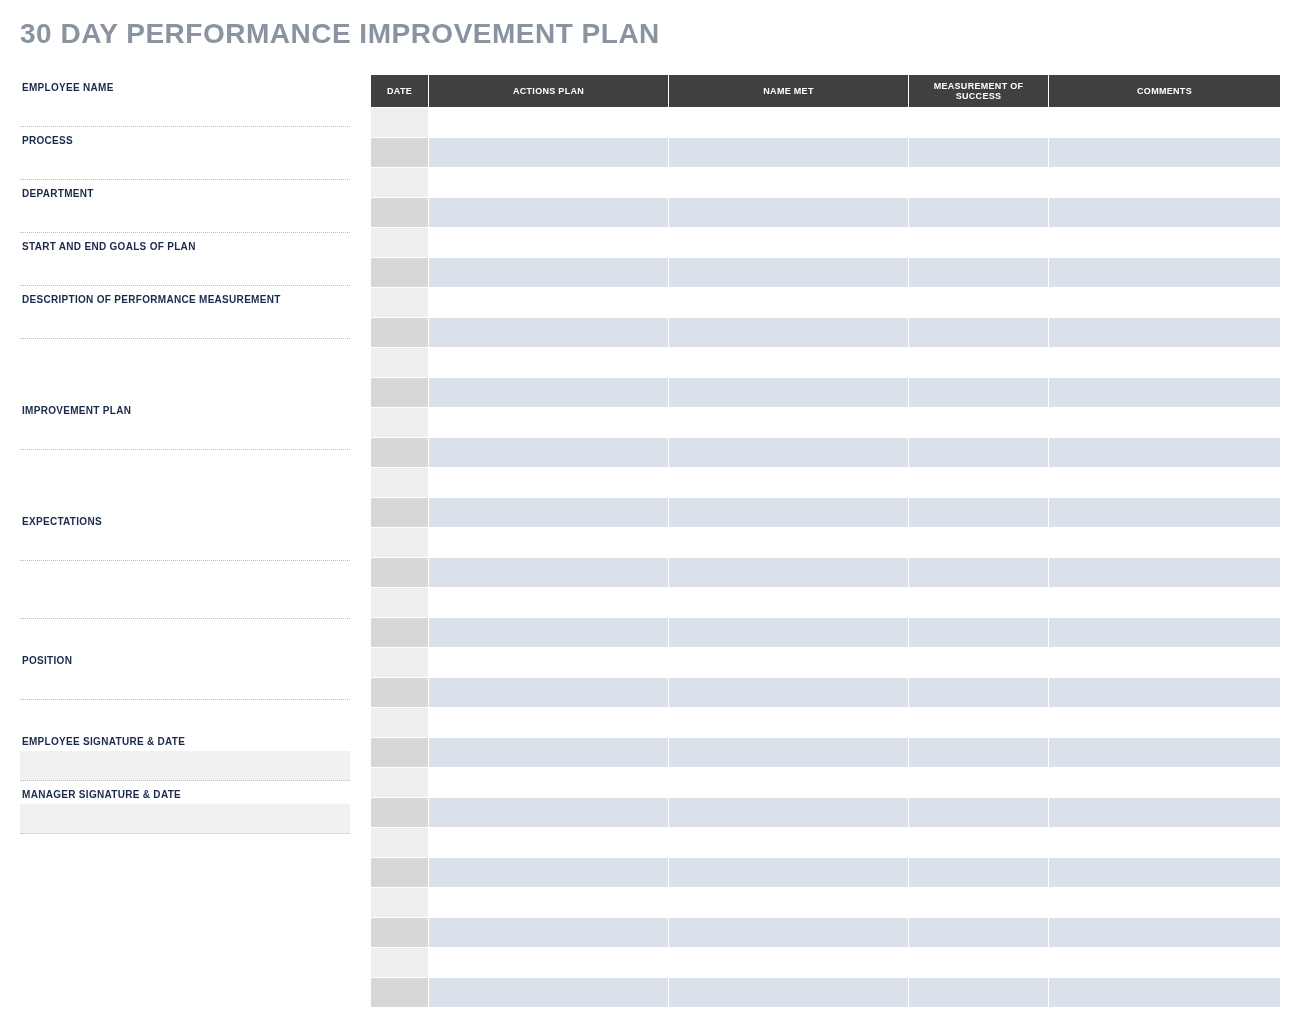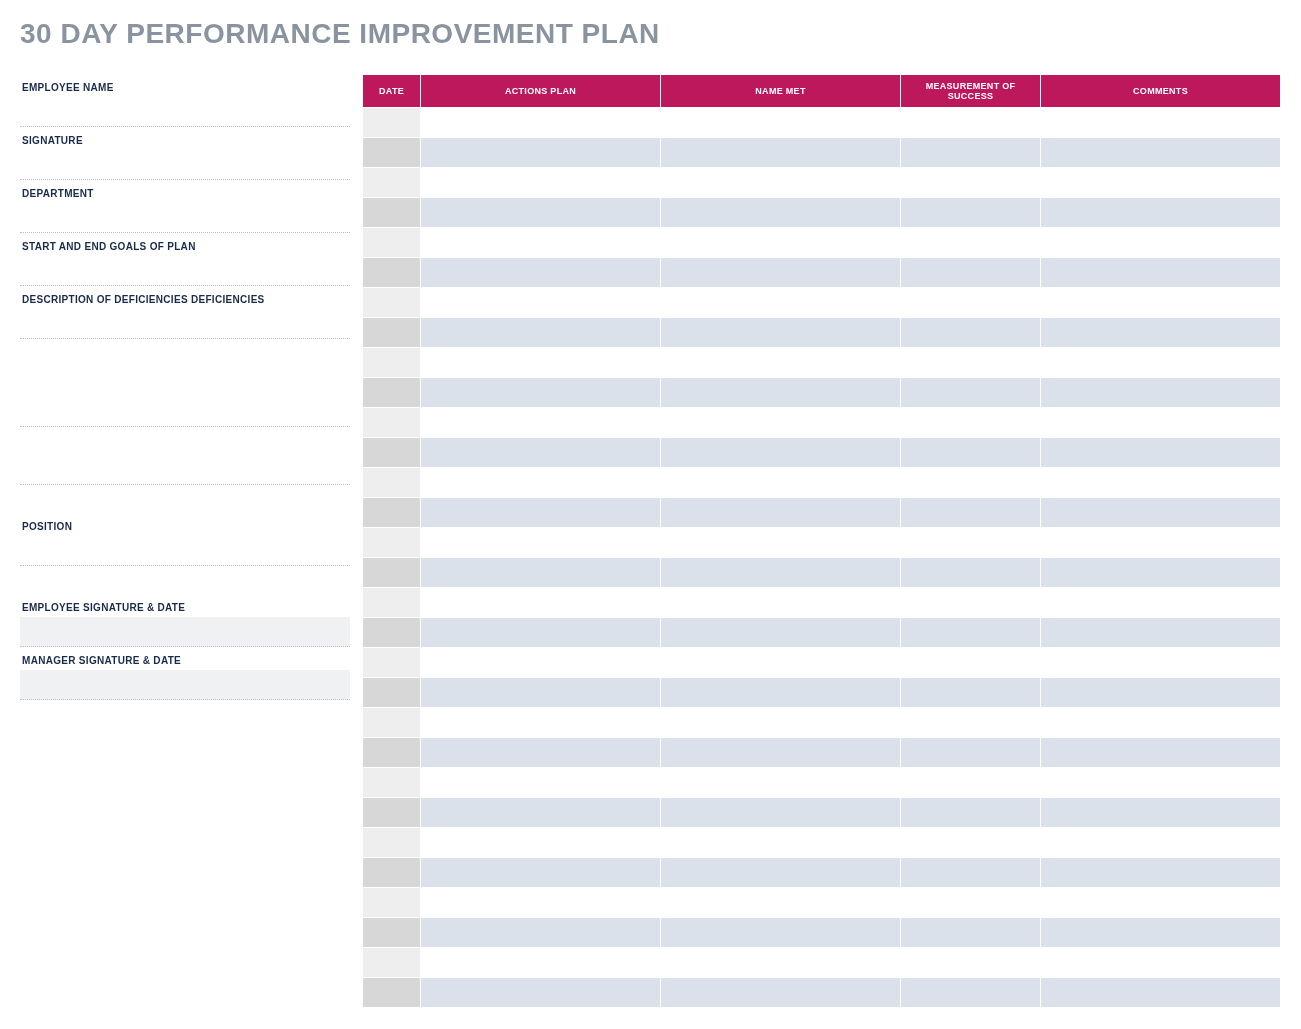--- a/index.html
+++ b/index.html
@@ -12,21 +12,21 @@
   .title {
     color: #8a94a0;
     font-size: 28px;
     font-weight: 700;
     letter-spacing: 0.5px;
     margin-bottom: 16px;
   }
   .layout {
     display: grid;
     grid-template-columns: 330px 1fr;
-    column-gap: 12px;
+    column-gap: 20px;
     align-items: start;
     margin-top: 24px;
   }
   
   .info-panel { display: flex; flex-direction: column; }
   .info-block { margin-bottom: 0; }
   .info-label {
     font-size: 10px;
     font-weight: 700;
     color: #1a2a4a;
@@ -45,21 +45,21 @@
     width: 100%;
     border-collapse: collapse;
     table-layout: fixed;
   }
   .track-table col.date { width: 58px; }
   .track-table col.actions { width: 240px; }
   .track-table col.goals { width: 240px; }
   .track-table col.measure { width: 140px; }
   .track-table col.comments { width: auto; }
   .track-table th {
-    background: #be185d;
+    background: #404040;
     color: #ffffff;
     font-size: 9px;
     font-weight: 700;
     text-align: center;
     padding: 6px 4px;
     border: 1px solid #ffffff;
     letter-spacing: 0.3px;
   }
   .track-table td {
     height: 30px;
@@ -78,43 +78,49 @@
 <div class="layout">
 
   <div class="info-panel">
 
     <div class="info-block">
       <div class="info-label">EMPLOYEE NAME</div>
       <div class="info-line"></div>
     </div>
 
     <div class="info-block">
-      <div class="info-label">SIGNATURE</div>
+      <div class="info-label">PROCESS</div>
       <div class="info-line"></div>
     </div>
 
 
     <div class="info-block">
       <div class="info-label">DEPARTMENT</div>
       <div class="info-line"></div>
     </div>
 
     <div class="info-block">
       <div class="info-label">START AND END GOALS OF PLAN</div>
       <div class="info-line"></div>
     </div>
 
     <div class="info-block">
-      <div class="info-label">DESCRIPTION OF DEFICIENCIES DEFICIENCIES</div>
+      <div class="info-label">DESCRIPTION OF PERFORMANCE MEASUREMENT</div>
       <div class="info-line"></div>
       <div class="info-spacer-lg"></div>
     </div>
 
-
-    <div class="info-block">
+    <div class="info-block">
+      <div class="info-label">IMPROVEMENT PLAN</div>
+      <div class="info-line"></div>
+      <div class="info-spacer-lg"></div>
+    </div>
+
+    <div class="info-block">
+      <div class="info-label">EXPECTATIONS</div>
       <div class="info-line"></div>
       <div class="info-spacer-md"></div>
     </div>
 
     <div class="info-block">
       <div class="info-line"></div>
       <div class="info-spacer-md"></div>
     </div>
 
     <div class="info-block">

